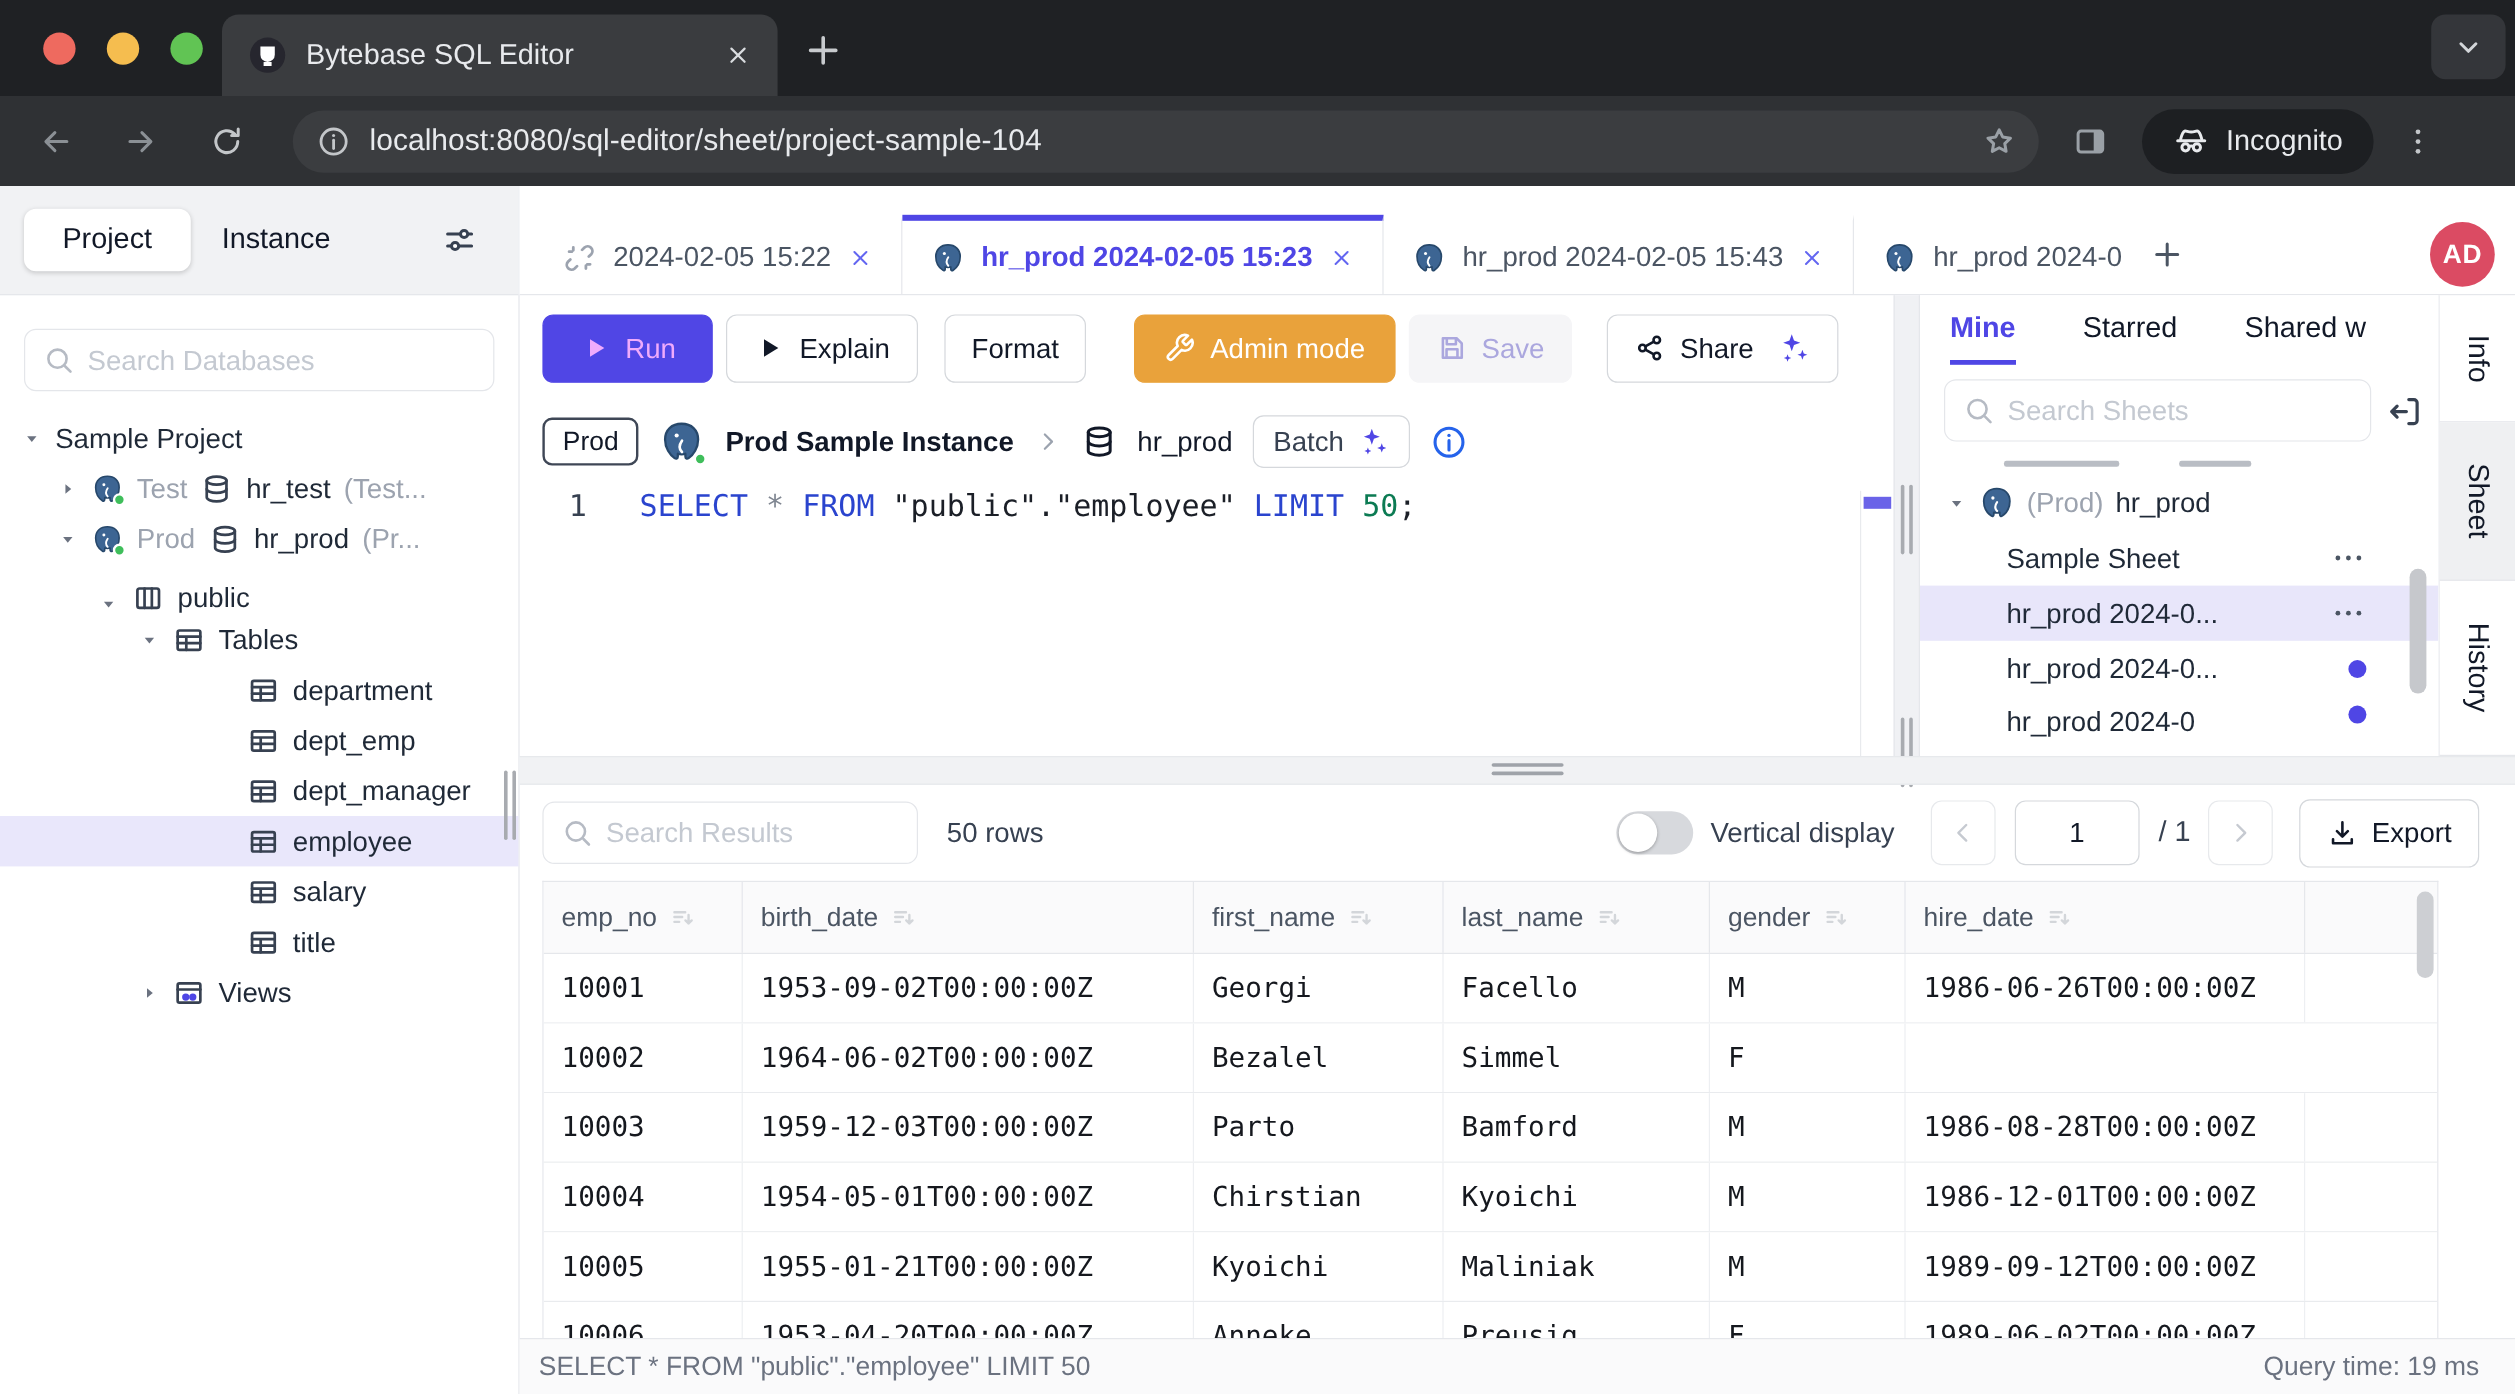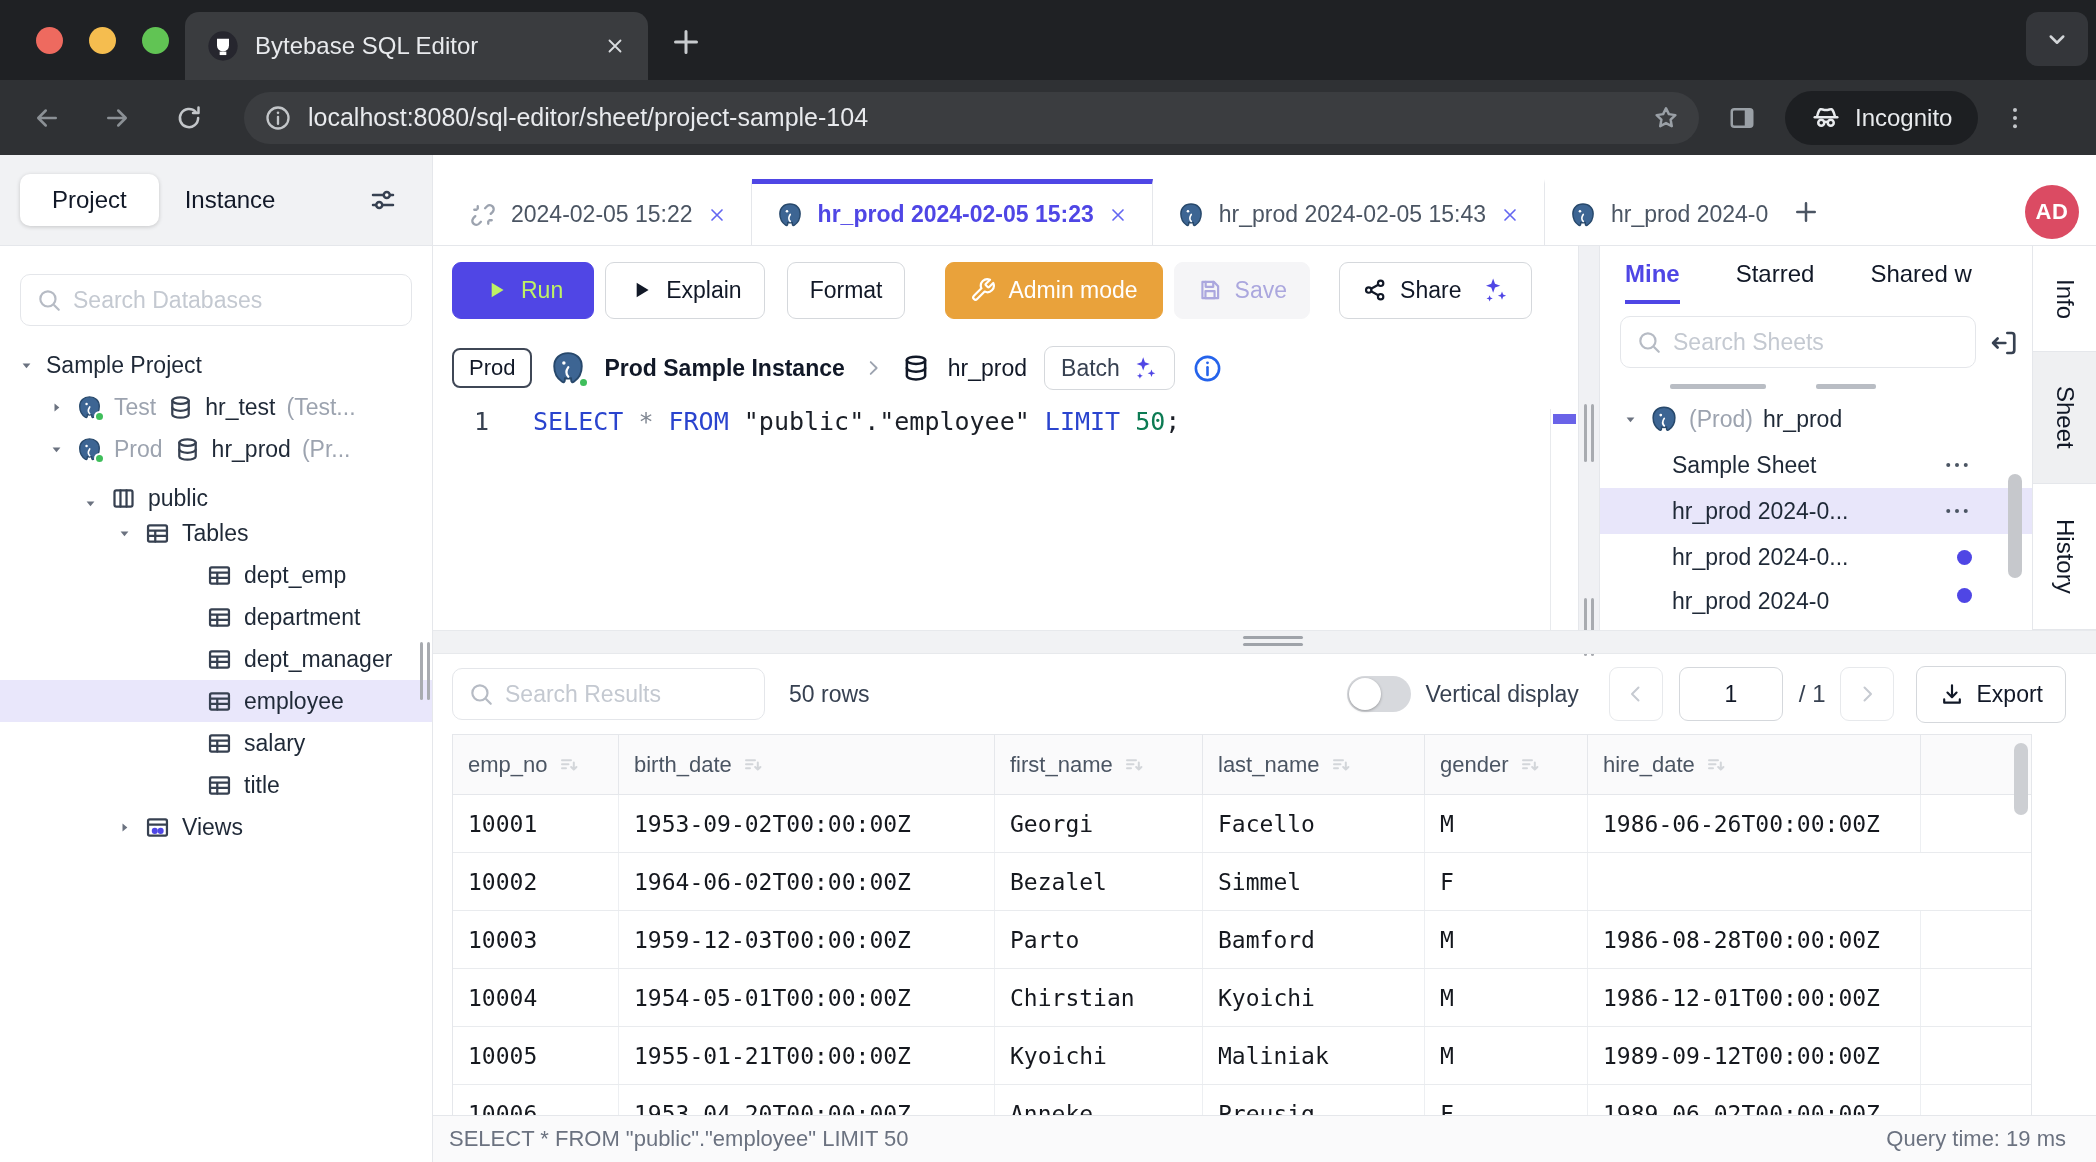--- a/index.html
+++ b/index.html
@@ -70,21 +70,21 @@
   .etab.active { border-top-color:#4F46E5; color:#4F46E5; font-weight:bold; }
   .etab.clipped { width:230px; overflow:hidden; border-right:none; padding-right:0; }
   .etab-plus { width:30px; height:30px; color:#4B5563; margin:0 0 18px 16px; }
   .avatar { position:absolute; right:17px; top:30px; width:54px; height:54px; border-radius:50%; background:#DB4B63; color:#fff; font-size:22px; font-weight:bold; display:flex; align-items:center; justify-content:center; letter-spacing:.5px; }
 
   .workrow { display:flex; height:384px; flex:none; }
   .editor { position:relative; flex:1; min-width:0; display:flex; flex-direction:column; }
   .ebar { display:flex; align-items:center; margin:9px 0 0 19px; height:70px; }
   .btn { height:57px; border-radius:9px; display:inline-flex; align-items:center; justify-content:center; gap:12px; font-size:23px; padding:0 22px; background:#fff; border:1.5px solid #D5D8DC; color:#111827; white-space:nowrap; }
   .btn .icon { width:26px; height:26px; }
-  .btn-run { background:#5046E5; border-color:#5046E5; color:#bef264; padding:17px 30px; margin-right:11px;justify-content:flex-end; }
+  .btn-run { background:#5046E5; border-color:#5046E5; color:#f0abfc; padding:17px 30px; margin-right:11px;justify-content:flex-end; }
   .btn-explain { margin-right:22px; }
   .btn-format { margin-right:40px; }
   .btn-admin { background:#E9A23B; border-color:#E9A23B; color:#fff; margin-right:11px; padding:0 24px; }
   .btn-save { background:#F5F5F7; border-color:#F5F5F7; color:#ABA7DE; margin-right:29px; }
   .btn-share .icon.spark { color:#5046E5; width:30px; height:30px; margin-left:6px; }
   .crumb { display:flex; align-items:center; margin:12px 0 0 19px; height:62px; gap:17px; }
   .envchip { border:2px solid #3F4756; border-radius:8px; padding:5px 15px; font-size:22px; color:#111827; }
   .crumb .pgico { width:38px; height:38px; }
   .crumb-name { font-size:23px; font-weight:bold; color:#111827; }
   .crumb .chev { width:22px; height:22px; color:#9CA3AF; }
@@ -375,31 +375,31 @@
             <span>Tables</span>
           </div>
           <div class="tree-row" style="padding-left: 178px;">
             <span class="caret-spacer"></span>
             <span class="icon ticon">
               <svg viewBox="0 0 24 24" fill="none" stroke="currentColor" stroke-width="2" stroke-linecap="round" stroke-linejoin="round">
                 <rect x="3.6" y="4.8" width="16.8" height="14.4" rx="1.4"></rect>
                 <path d="M3.6 9.4h16.8M3.6 14.2h16.8M10 9.4v9.8"></path>
               </svg>
             </span>
-            <span>dept_emp</span>
+            <span>department</span>
           </div>
           <div class="tree-row" style="padding-left: 178px;">
             <span class="caret-spacer"></span>
             <span class="icon ticon">
               <svg viewBox="0 0 24 24" fill="none" stroke="currentColor" stroke-width="2" stroke-linecap="round" stroke-linejoin="round">
                 <rect x="3.6" y="4.8" width="16.8" height="14.4" rx="1.4"></rect>
                 <path d="M3.6 9.4h16.8M3.6 14.2h16.8M10 9.4v9.8"></path>
               </svg>
             </span>
-            <span>department</span>
+            <span>dept_emp</span>
           </div>
           <div class="tree-row" style="padding-left: 178px;">
             <span class="caret-spacer"></span>
             <span class="icon ticon">
               <svg viewBox="0 0 24 24" fill="none" stroke="currentColor" stroke-width="2" stroke-linecap="round" stroke-linejoin="round">
                 <rect x="3.6" y="4.8" width="16.8" height="14.4" rx="1.4"></rect>
                 <path d="M3.6 9.4h16.8M3.6 14.2h16.8M10 9.4v9.8"></path>
               </svg>
             </span>
             <span>dept_manager</span>

